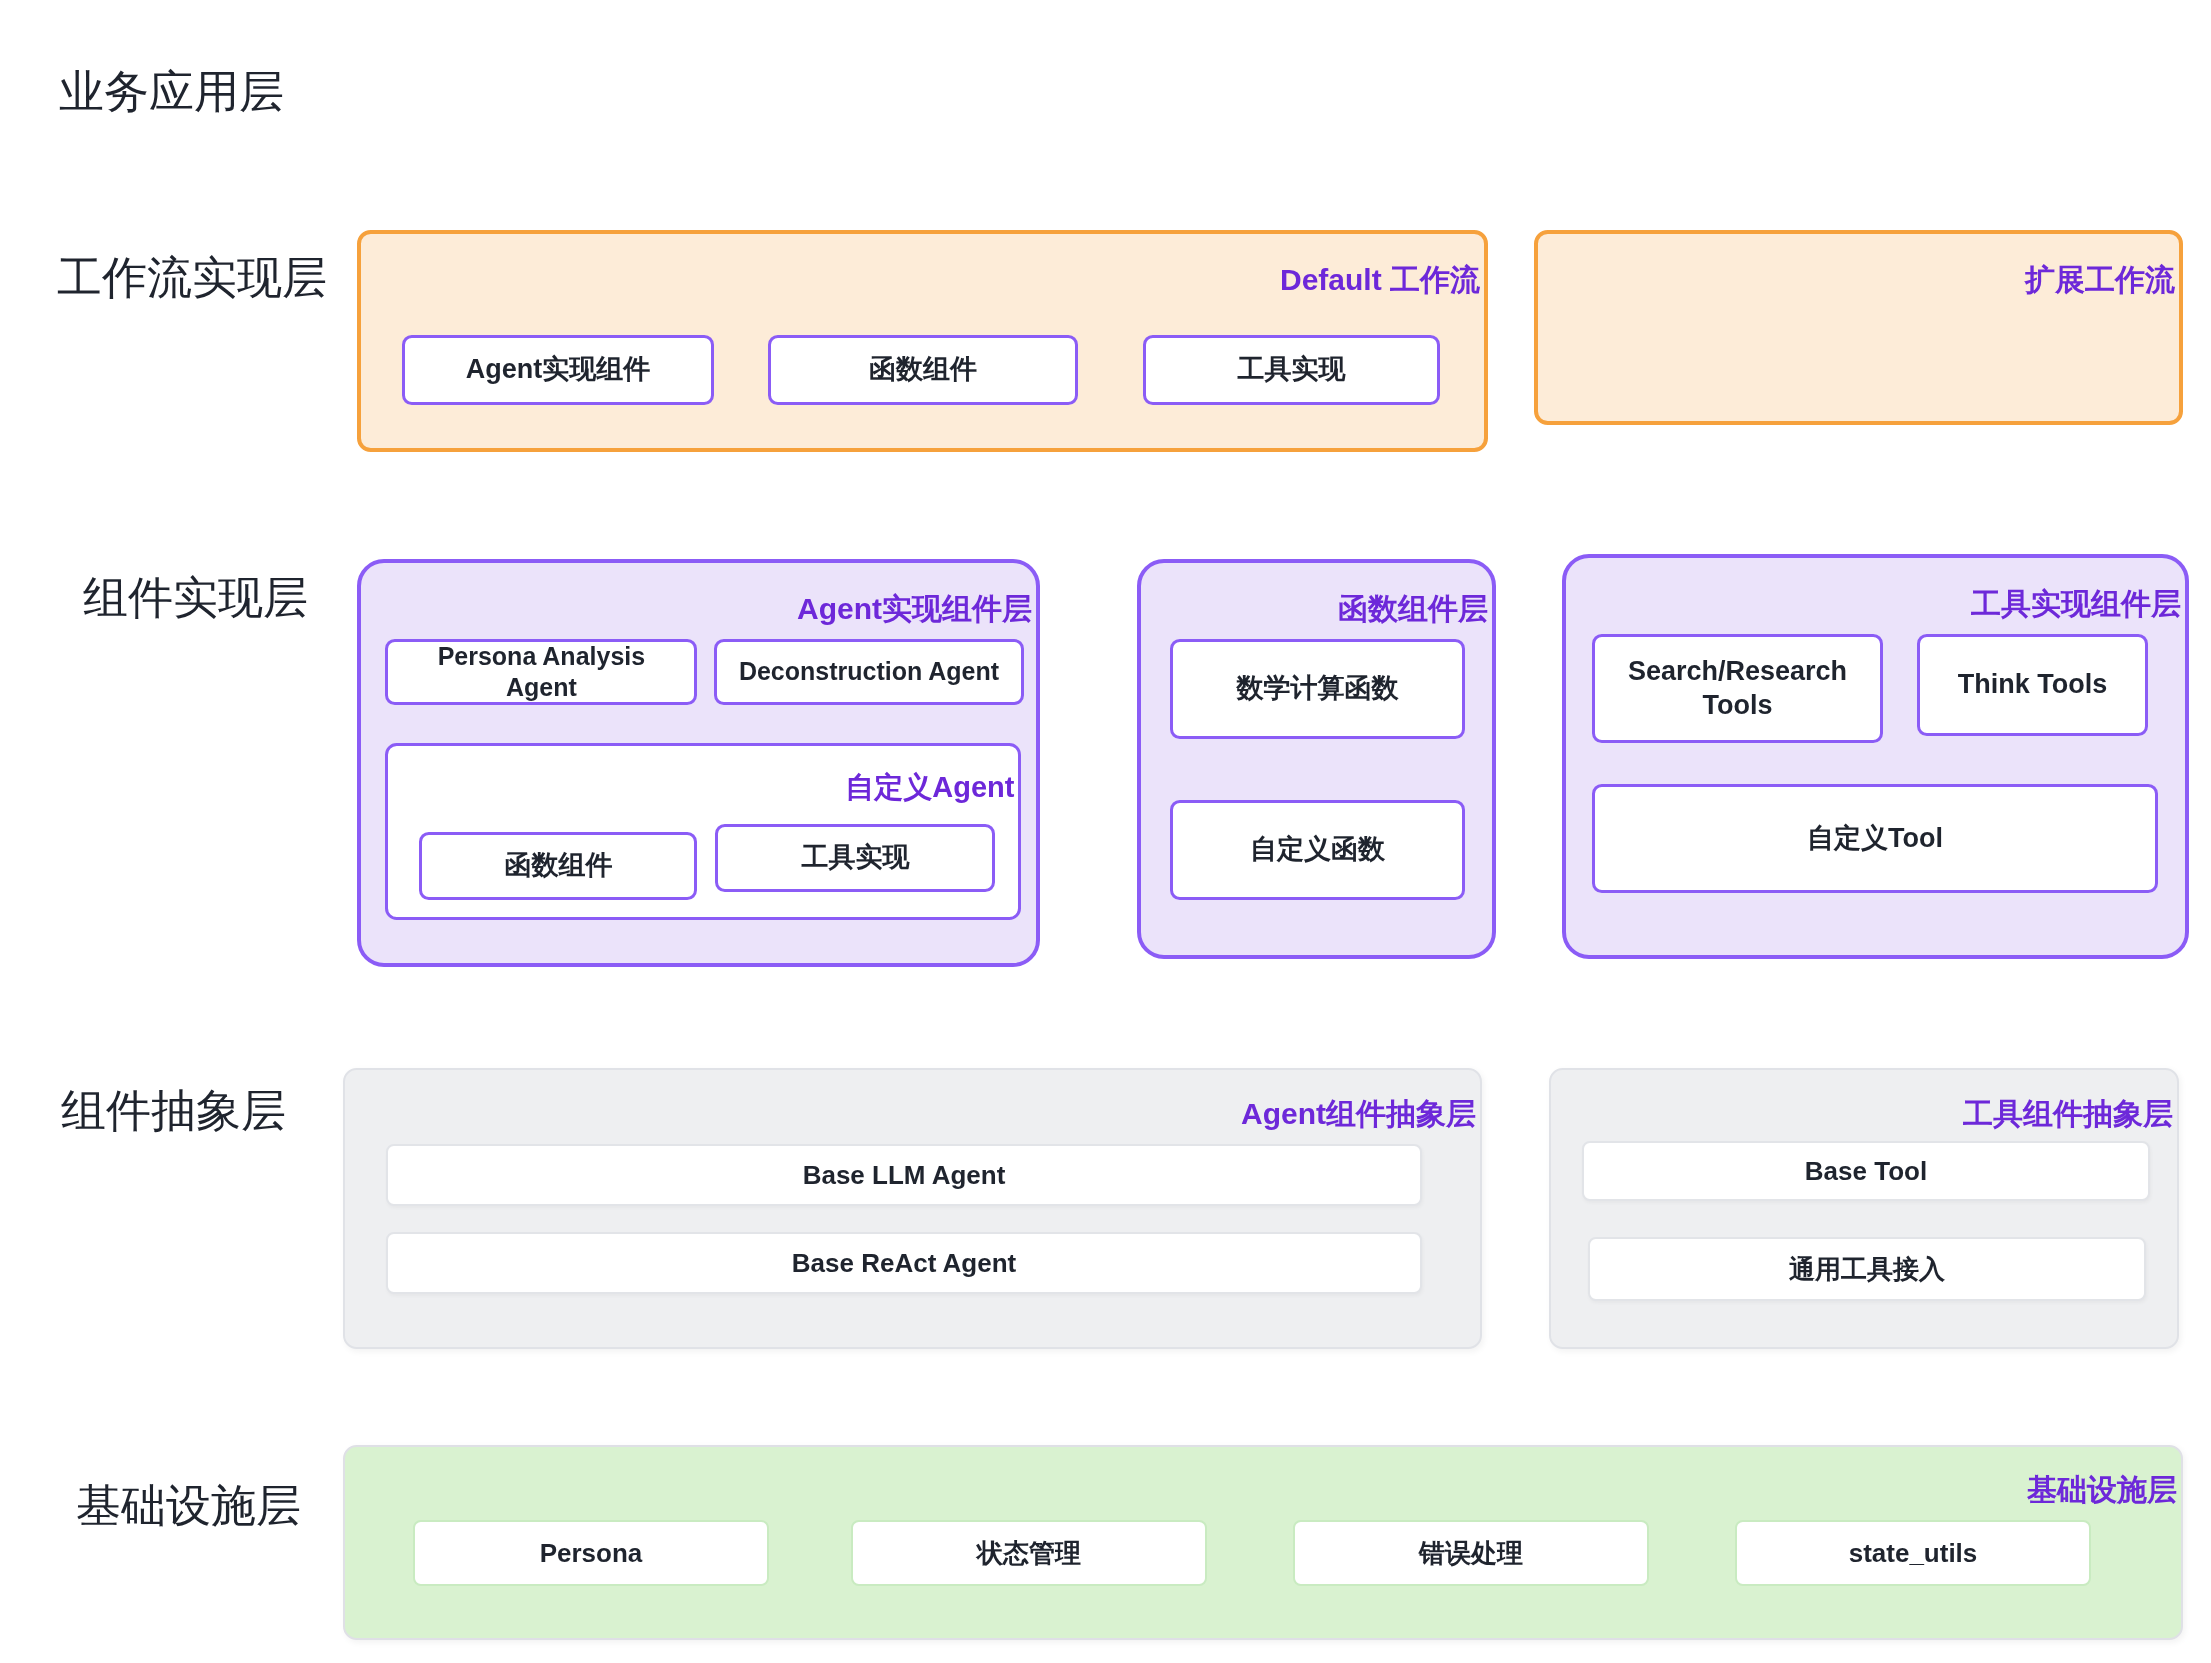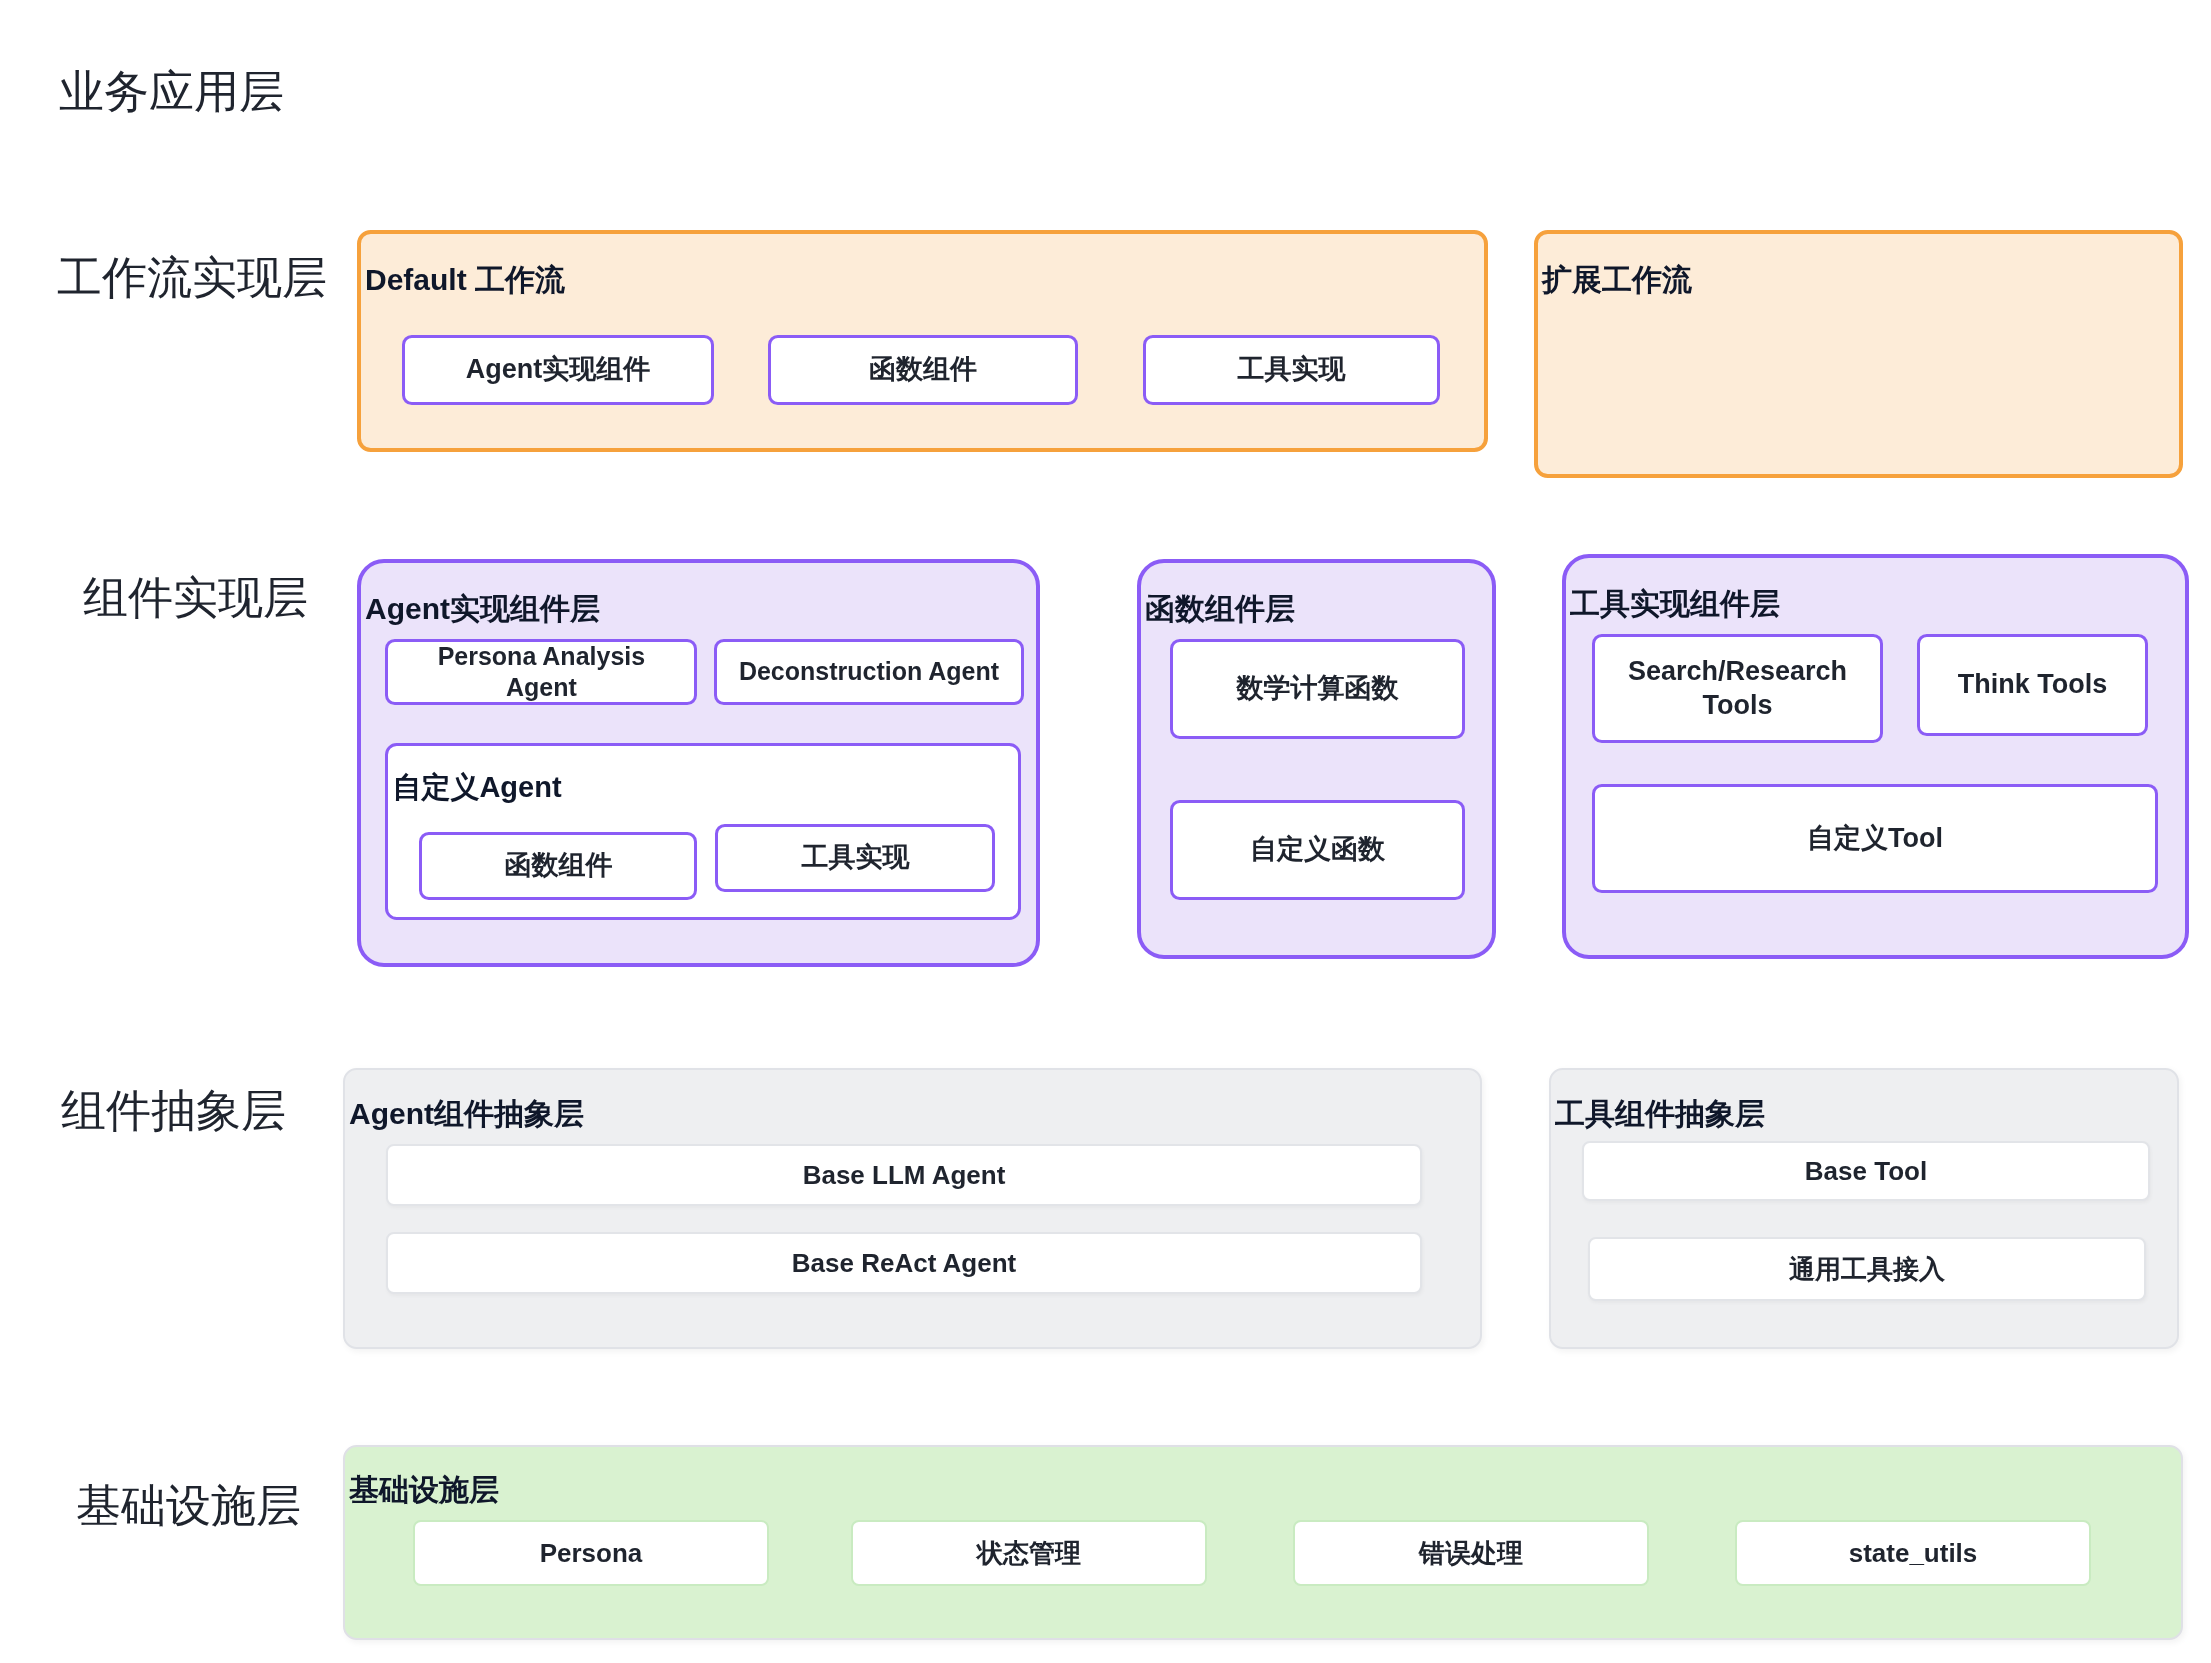--- a/index.html
+++ b/index.html
@@ -67,24 +67,24 @@
     background: #d9f2d0;
     border: 2.9px solid #dfe0e6;
     border-radius: 13.7px;
     box-shadow: 2px 2.9px 5.9px rgba(0,0,0,0.05);
   }
   
   .box-title {
     position: absolute;
     left: 0;
     right: 0;
-    text-align: left;
+    text-align: right;
     font-size: 30px;
     font-weight: 700;
-    color: #0f172a;
+    color: #6d28d9;
   }
   .box-title.small { font-size: 29px; }
   
   .chip {
     position: absolute;
     background: #ffffff;
     border: 3.9px solid #8b5cf6;
     border-radius: 9.8px;
     display: flex;
     align-items: center;
@@ -141,21 +141,21 @@
   <div class="row-label" style="left:64px; top:1468px">基础设施层</div>
 
 
   <div class="orange-container" style="left:349px; top:222px; width:1131px; height:222px">
     <div class="box-title" style="top:21.5px">Default 工作流</div>
     <div class="chip" style="left:41px; top:101px; width:312px; height:70px">Agent实现组件</div>
     <div class="chip" style="left:407px; top:101px; width:310px; height:70px">函数组件</div>
     <div class="chip" style="left:782px; top:101px; width:297px; height:70px">工具实现</div>
   </div>
 
-  <div class="orange-container" style="left:1526px; top:222px; width:649px; height:248px">
+  <div class="orange-container" style="left:1526px; top:222px; width:649px; height:195px">
     <div class="box-title" style="top:21.5px">扩展工作流</div>
   </div>
 
   <div class="purple-container" style="left:349px; top:551px; width:683px; height:408px">
     <div class="box-title" style="top:21.5px">Agent实现组件层</div>
     <div class="chip" style="left:24.4px; top:76px; width:312px; height:66px; font-size:25px">Persona Analysis Agent</div>
     <div class="chip" style="left:353px; top:76px; width:310px; height:66px; font-size:25px">Deconstruction Agent</div>
     <div class="sub-container" style="left:24.4px; top:180px; width:636px; height:177px">
       <div class="box-title small" style="top:17.6px">自定义Agent</div>
       <div class="chip" style="left:31px; top:86px; width:278px; height:68px">函数组件</div>

